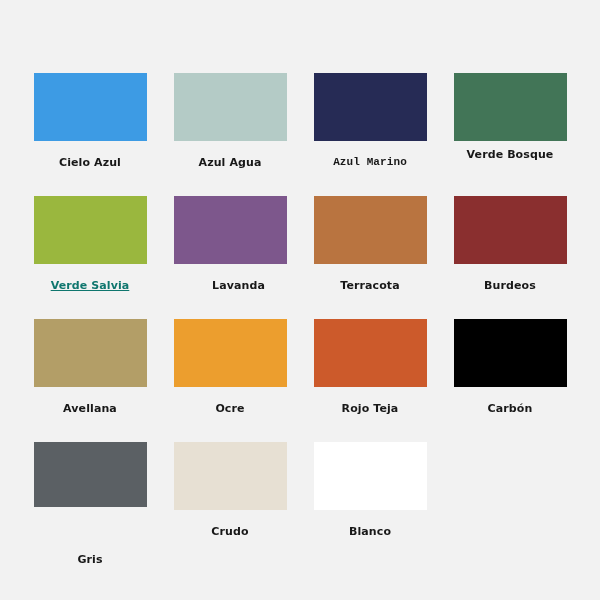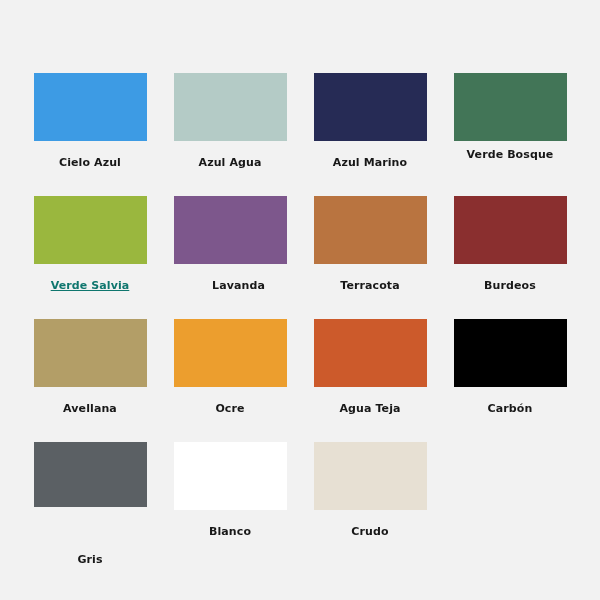--- a/index.html
+++ b/index.html
@@ -60,21 +60,21 @@
       <span class="swatch-label" style="color: rgb(24, 24, 24);">Cielo Azul</span>
     </div>
 
     <div class="swatch-cell">
       <span class="swatch-chip" style="background: rgb(180, 203, 198);"></span>
       <span class="swatch-label" style="color: rgb(24, 24, 24);">Azul Agua</span>
     </div>
 
     <div class="swatch-cell">
       <span class="swatch-chip" style="background: rgb(38, 43, 85);"></span>
-      <span class="swatch-label" style="color: rgb(24, 24, 24);">Azul Marino</span>
+      <span class="swatch-label" style="color: rgb(24, 24, 24); font-family: Liberation Mono, monospace;">Azul Marino</span>
     </div>
 
     <div class="swatch-cell">
       <span class="swatch-chip" style="background: rgb(66, 117, 87);"></span>
       <span class="swatch-label" style="color: rgb(24, 24, 24); margin-top: 8px;">Verde Bosque</span>
     </div>
 
     <div class="swatch-cell">
       <span class="swatch-chip" style="background: rgb(154, 183, 62);"></span>
       <span class="swatch-label" style="color: #0f766e; text-decoration: underline;">Verde Salvia</span>
@@ -100,38 +100,38 @@
       <span class="swatch-label" style="color: rgb(24, 24, 24);">Avellana</span>
     </div>
 
     <div class="swatch-cell">
       <span class="swatch-chip" style="background: rgb(236, 158, 46);"></span>
       <span class="swatch-label" style="color: rgb(24, 24, 24);">Ocre</span>
     </div>
 
     <div class="swatch-cell">
       <span class="swatch-chip" style="background: rgb(204, 90, 43);"></span>
-      <span class="swatch-label" style="color: rgb(24, 24, 24);">Agua Teja</span>
+      <span class="swatch-label" style="color: rgb(24, 24, 24);">Rojo Teja</span>
     </div>
 
     <div class="swatch-cell">
       <span class="swatch-chip" style="background: rgb(0, 0, 0);"></span>
       <span class="swatch-label" style="color: rgb(24, 24, 24);">Carbón</span>
     </div>
 
     <div class="swatch-cell">
       <span class="swatch-chip" style="background: rgb(91, 96, 100);"></span>
       <span class="swatch-label" style="color: rgb(24, 24, 24); margin-top: 47px;">Gris</span>
     </div>
 
 
     <div class="swatch-cell">
-      <span class="swatch-chip" style="background: rgb(255, 255, 255);"></span>
-      <span class="swatch-label" style="color: rgb(24, 24, 24);">Blanco</span>
+      <span class="swatch-chip" style="background: rgb(231, 224, 211);"></span>
+      <span class="swatch-label" style="color: rgb(24, 24, 24);">Crudo</span>
     </div>
 
     <div class="swatch-cell">
-      <span class="swatch-chip" style="background: rgb(231, 224, 211);"></span>
-      <span class="swatch-label" style="color: rgb(24, 24, 24);">Crudo</span>
+      <span class="swatch-chip" style="background: rgb(255, 255, 255);"></span>
+      <span class="swatch-label" style="color: rgb(24, 24, 24);">Blanco</span>
     </div>
 
   </div>
 </div>
 
 </body></html>

